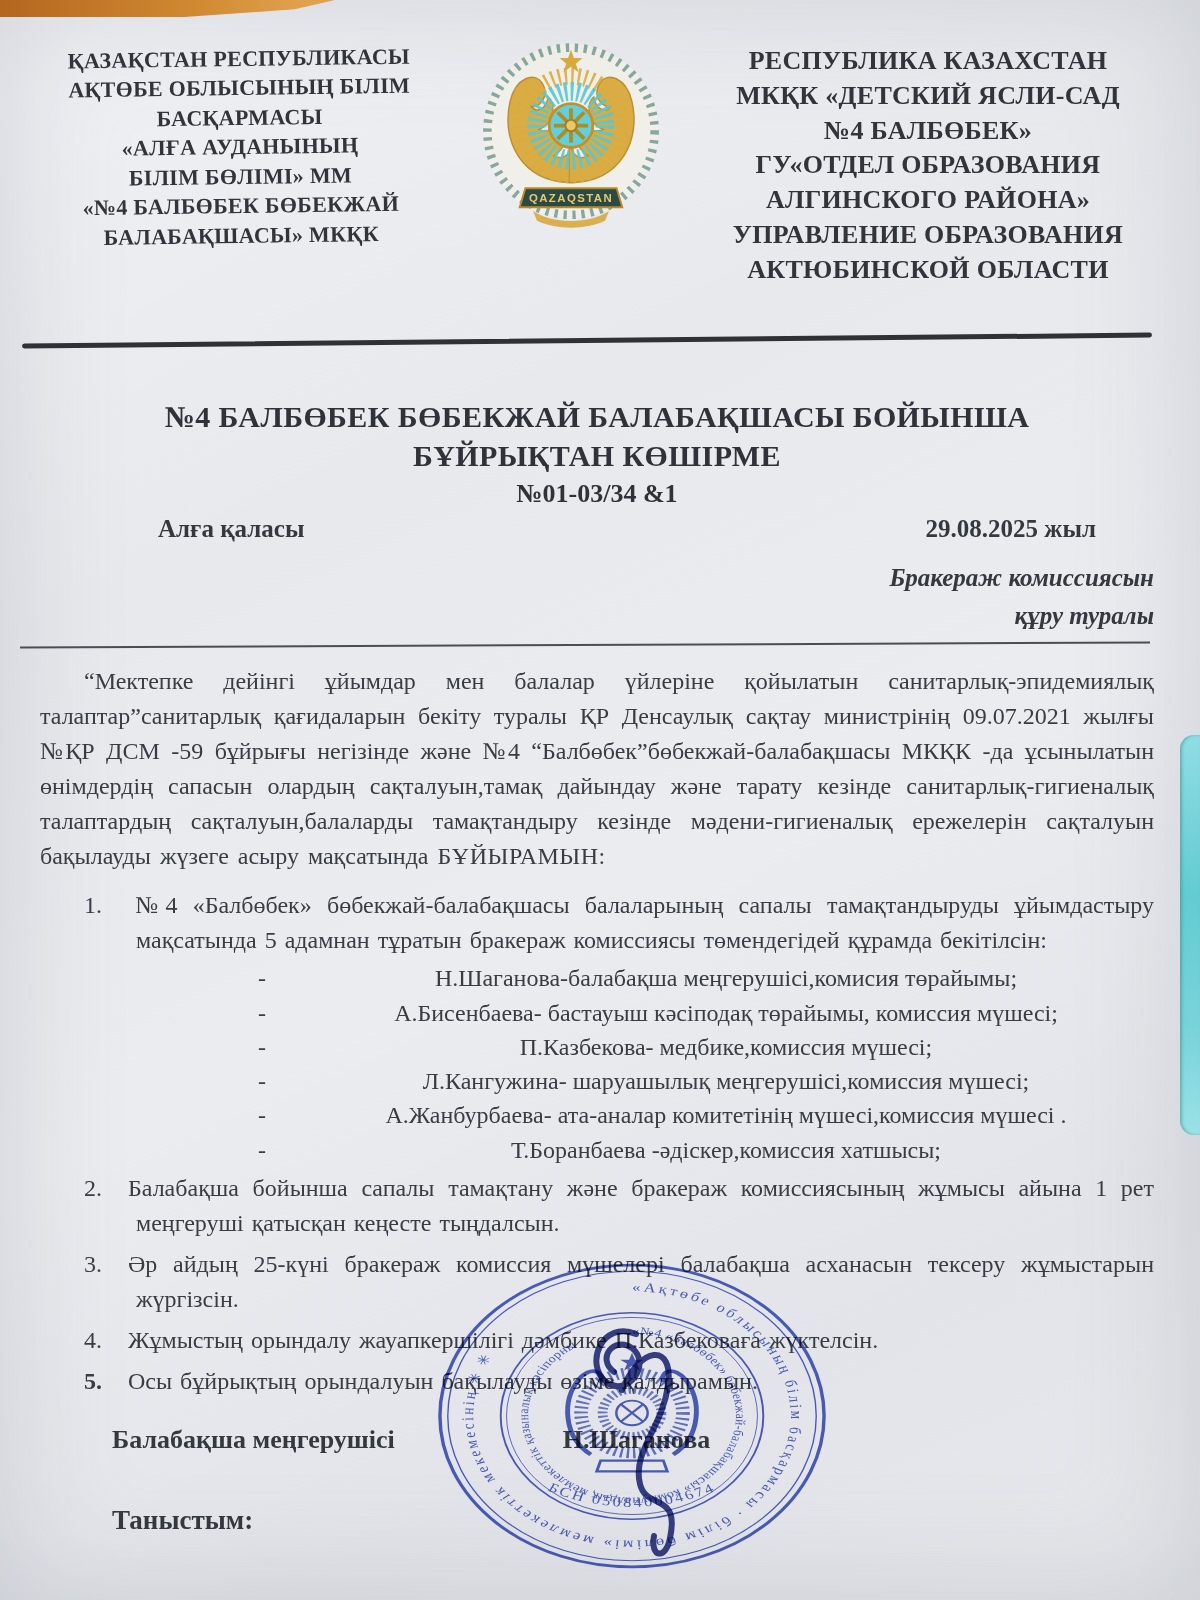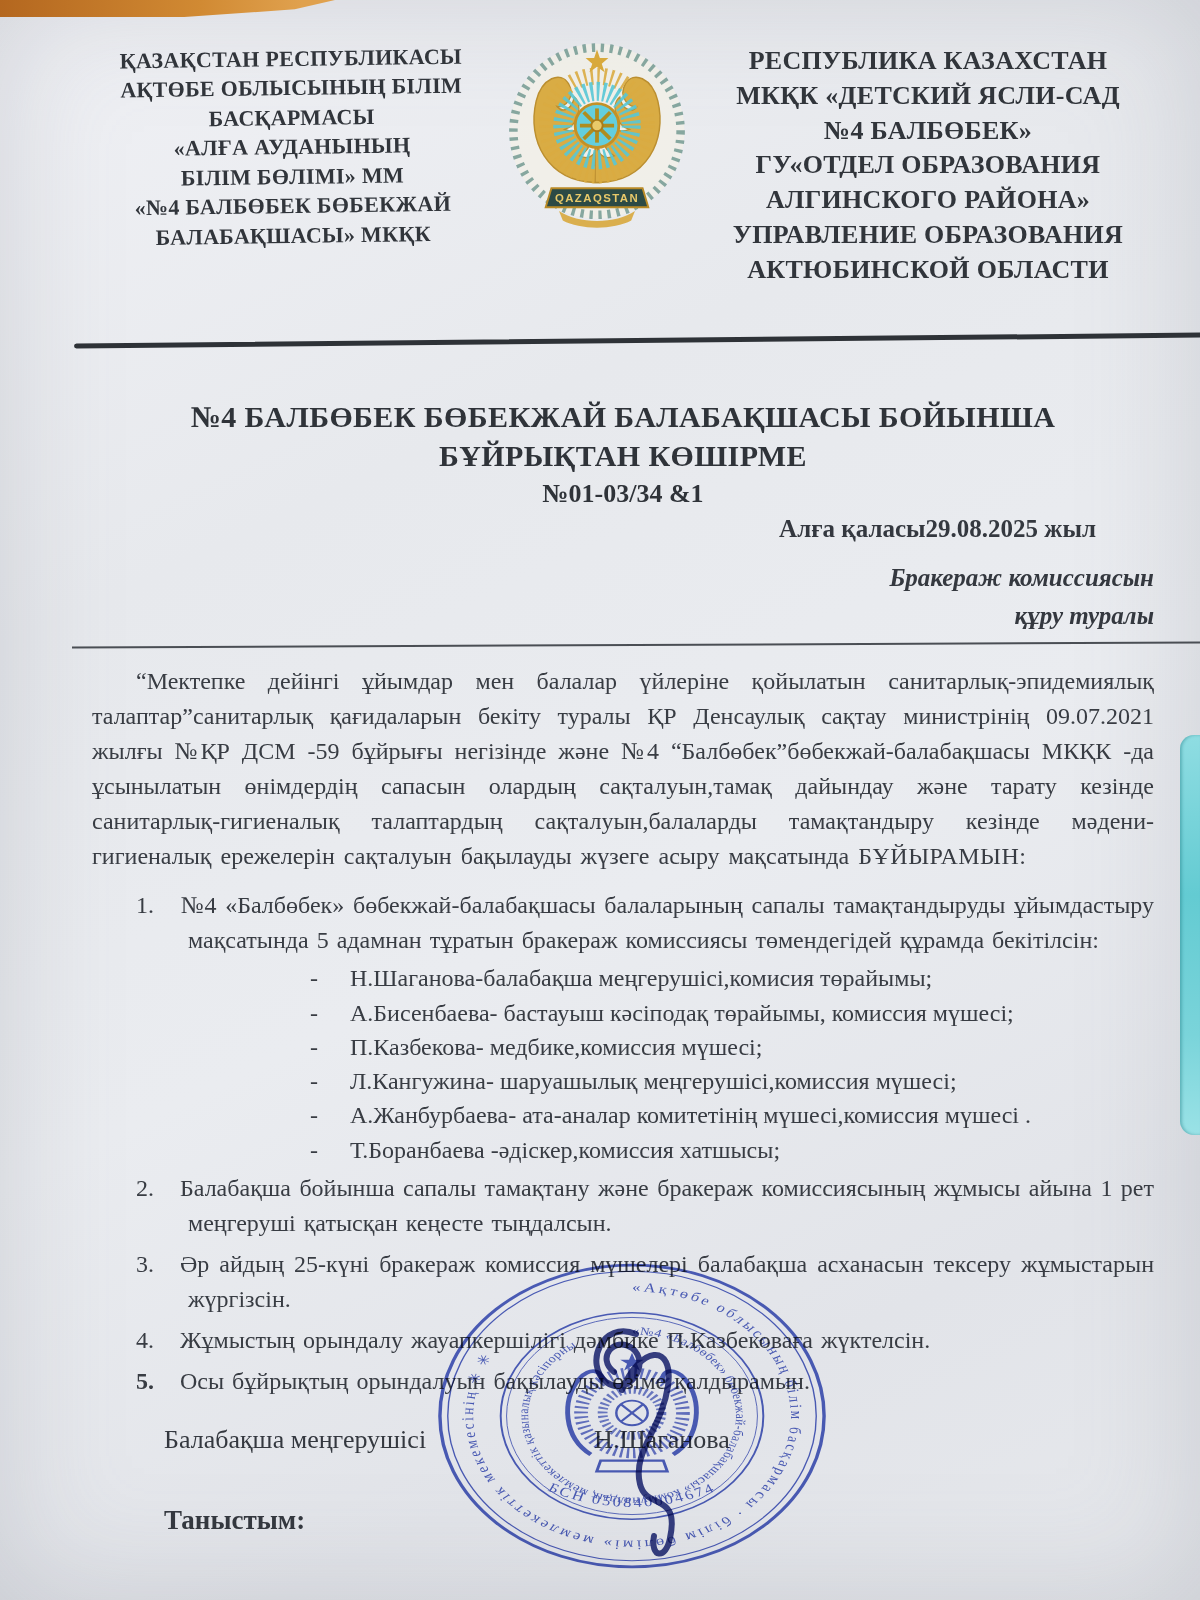--- a/index.html
+++ b/index.html
@@ -8,51 +8,51 @@
     background:linear-gradient(155deg,#f0f1f5 0%,#e7e9ed 30%,#eaecf0 55%,#e2e4e9 80%,#e6e8ec 100%);
     font-family:"Liberation Serif","DejaVu Serif",serif;color:#34383f;
     box-shadow:inset 0 0 120px rgba(120,125,135,.25);
   }
   .wood{position:absolute;top:0;left:0;width:335px;height:17px;
     background:linear-gradient(90deg,#b4671f,#d18a33 60%,#e0a14e 90%);
     clip-path:polygon(0 0,100% 0,88% 55%,55% 100%,0 100%);}
   .teal-strip{position:absolute;right:0;top:735px;width:20px;height:400px;
     background:linear-gradient(180deg,#8fdde2,#63cbd2 40%,#7ad4da 75%,#9ae2e6);
     border-radius:14px 0 0 14px;box-shadow:inset 2px 0 3px rgba(30,120,130,.4);}
-  .content{position:relative;padding:44px 46px 0 92px;}
+  .content{position:relative;padding:44px 46px 0 40px;}
   
   .hdr{display:flex;justify-content:space-between;align-items:flex-start;}
   .org{font-weight:bold;text-align:center;font-size:22px;line-height:1.34;letter-spacing:.3px;color:#31353b;}
   .org.left{width:400px;transform:rotate(-.8deg);}
   .org.right{width:452px;font-size:26px;}
   .emblem-wrap{width:190px;flex:0 0 auto;margin-top:-6px;}
   
   .divider{margin:50px 0 0 -18px;width:1130px;height:5px;background:#2e3237;border-radius:3px;
     transform:rotate(-.55deg);}
   
   .title{margin-top:54px;text-align:center;font-weight:bold;color:#2f3339;}
   .title .t1,.title .t2{font-size:30px;line-height:1.32;letter-spacing:.4px;}
   .title .t3{font-size:26px;line-height:1.35;}
-  .meta{display:flex;justify-content:flex-end;font-weight:bold;font-size:25px;
+  .meta{display:flex;justify-content:space-between;font-weight:bold;font-size:25px;
     padding:4px 58px 0 118px;}
   .subject{margin:16px 0 0 72px;font-style:italic;font-weight:bold;font-size:25px;line-height:1.5;text-align:right;}
   .thin-rule{margin:10px 0 0 -20px;width:1130px;height:2px;background:#4a4e54;transform:rotate(-.25deg);}
   
   .intro{margin-top:18px;font-size:24px;line-height:1.46;text-align:justify;text-indent:44px;
     word-spacing:3px;color:#383c43;}
   .order-word{font-weight:normal;letter-spacing:.5px;}
   .order-list{margin-top:14px;font-size:24px;line-height:1.46;color:#383c43;}
   .order-item{padding-left:96px;text-indent:-52px;text-align:justify;word-spacing:2px;margin-bottom:6px;}
   .order-item .num{display:inline-block;width:44px;text-indent:0;}
   .order-item.bold-num .num{font-weight:bold;}
   .members{margin:2px 0 6px 218px;list-style:none;padding:0;}
-  .members li{position:relative;padding-left:40px;margin-bottom:5px;line-height:1.22;}
+  .members li{position:relative;padding-left:40px;margin-bottom:5px;line-height:1.22;text-align:center;}
   .members li::before{content:"-";position:absolute;left:0;top:0;}
   
-  .sig-row{margin-top:26px;padding-left:72px;font-weight:normal;font-size:26px;display:flex;align-items:flex-start;}
+  .sig-row{margin-top:26px;padding-left:72px;font-weight:bold;font-size:26px;display:flex;align-items:flex-start;}
   .sig-name{margin-left:168px;}
   .ack{margin-top:50px;padding-left:72px;font-weight:bold;font-size:27px;}
   
   .stamp{position:absolute;left:436px;top:1262px;mix-blend-mode:multiply;opacity:.85;}
   .autograph{position:absolute;left:556px;top:1312px;mix-blend-mode:multiply;opacity:.92;}
 </style>
 </head>
 <body>
 
 <div class="page">

